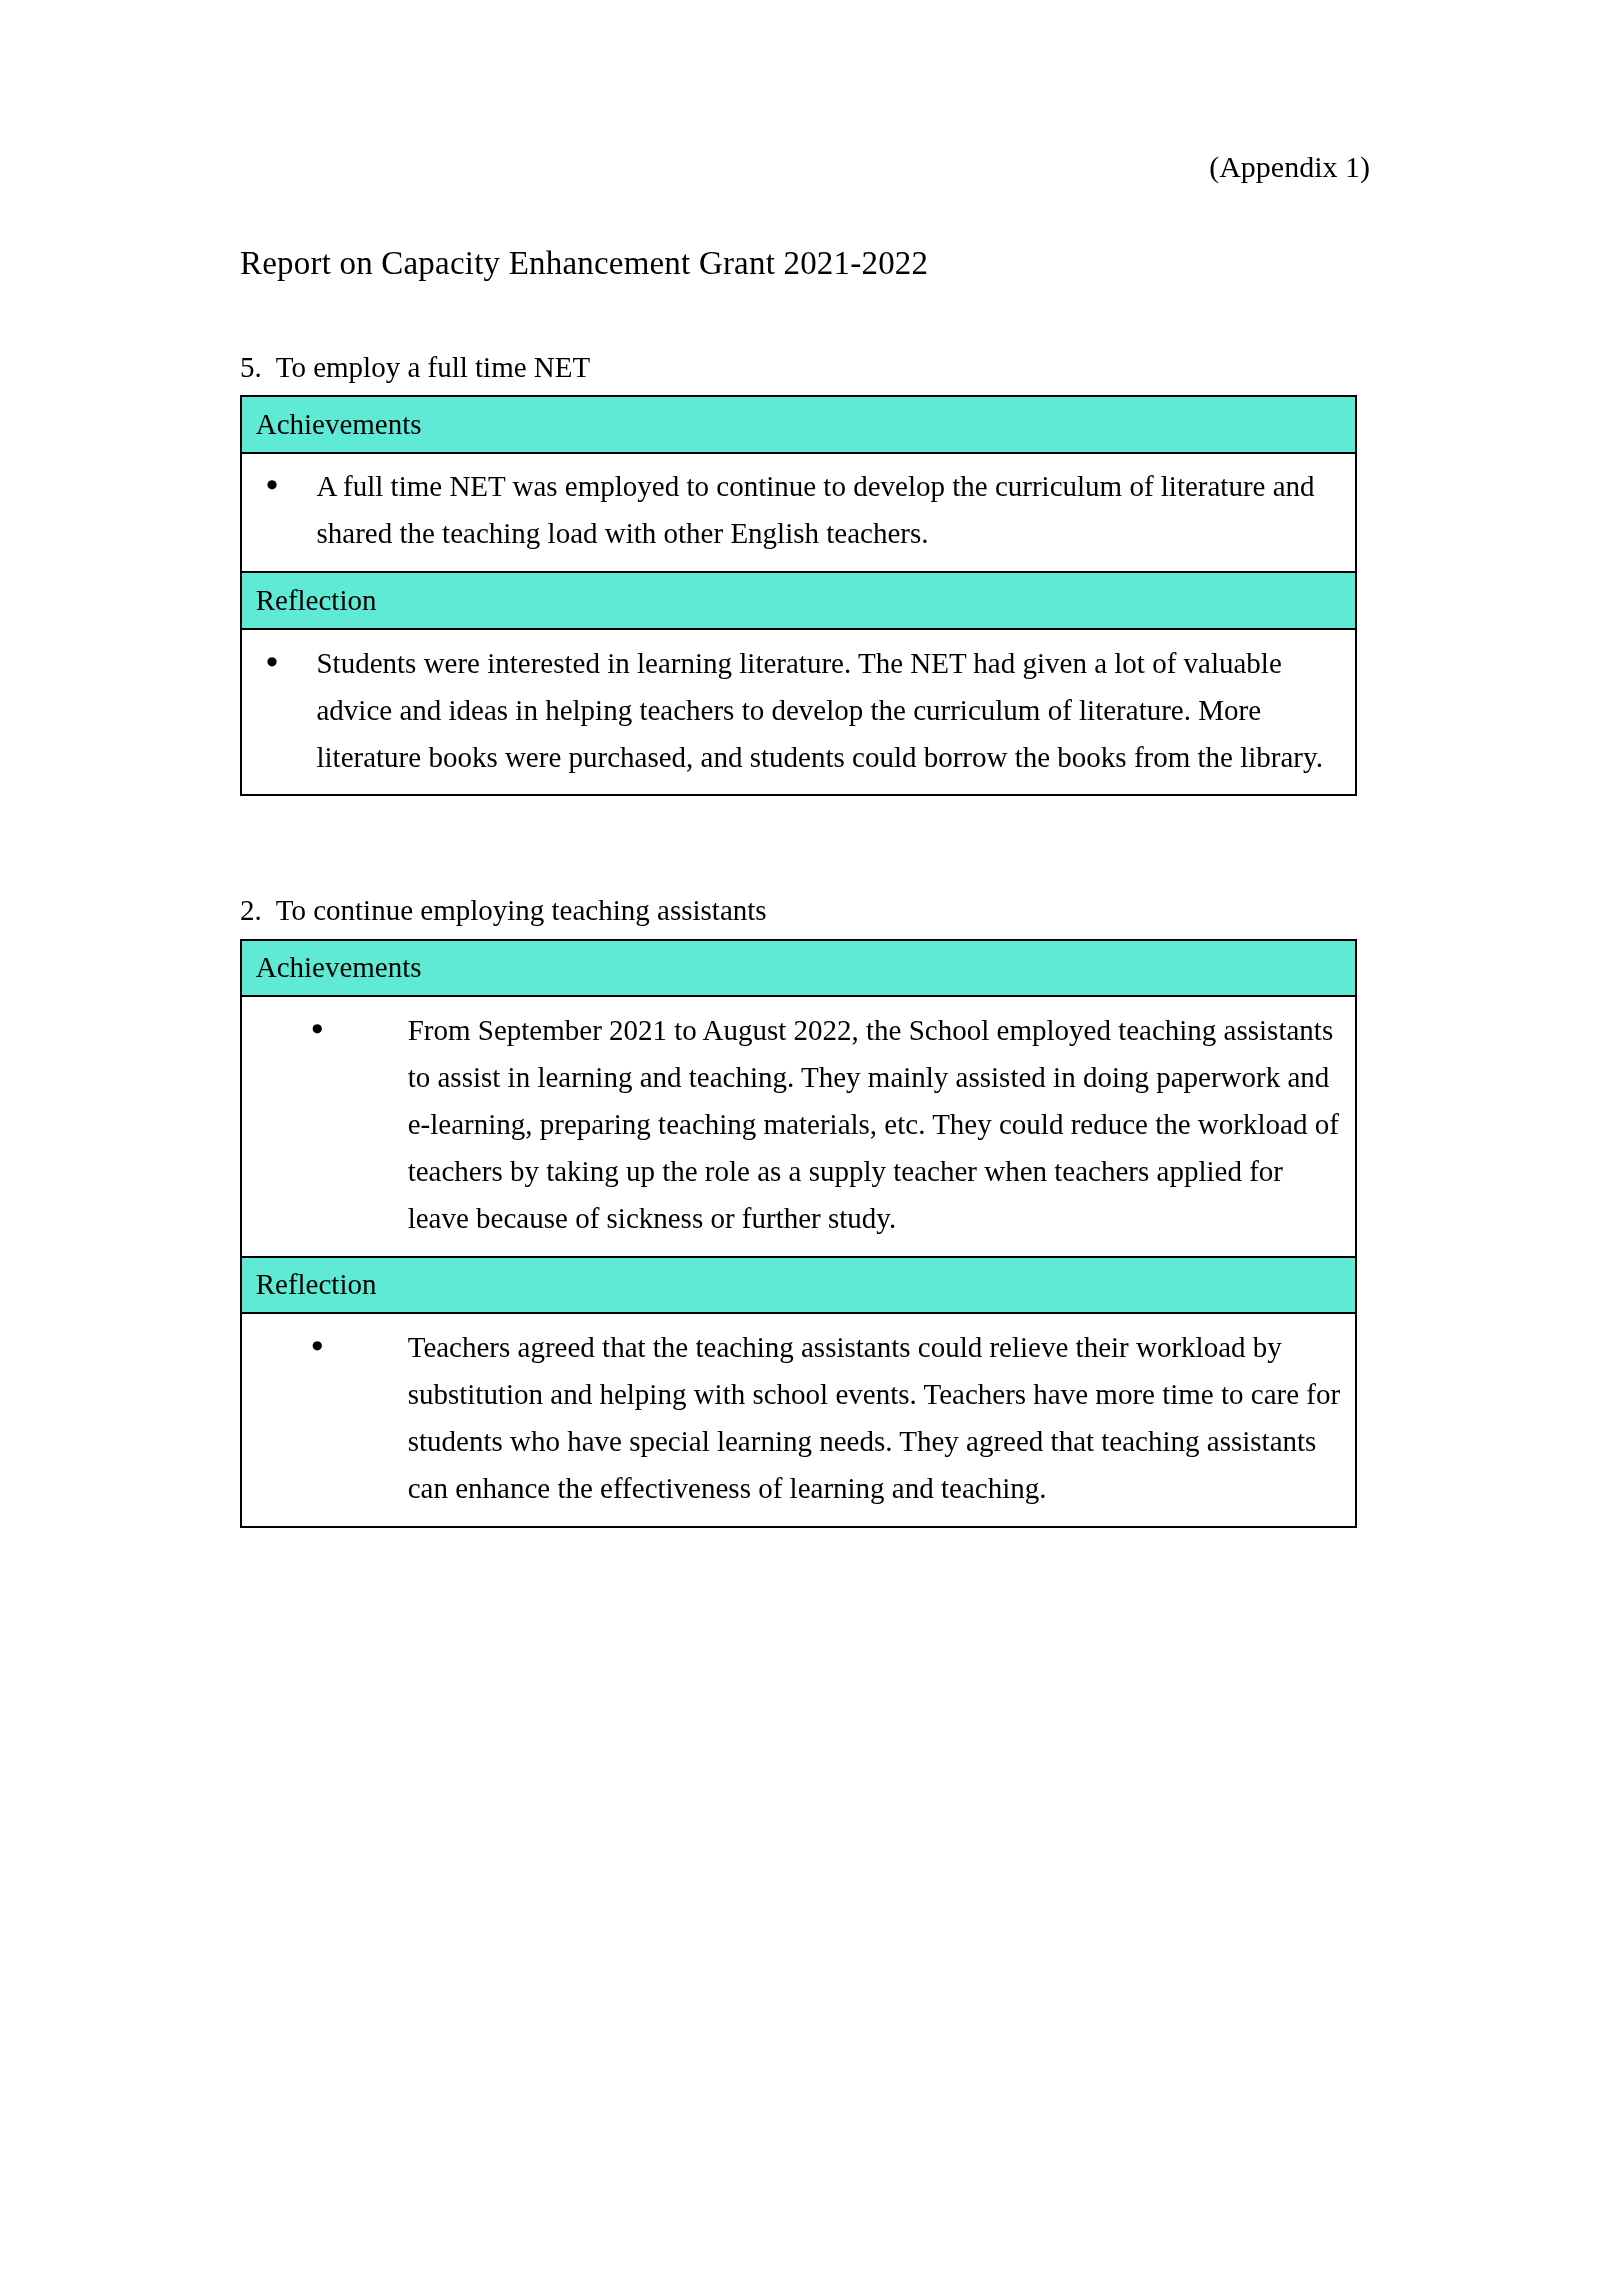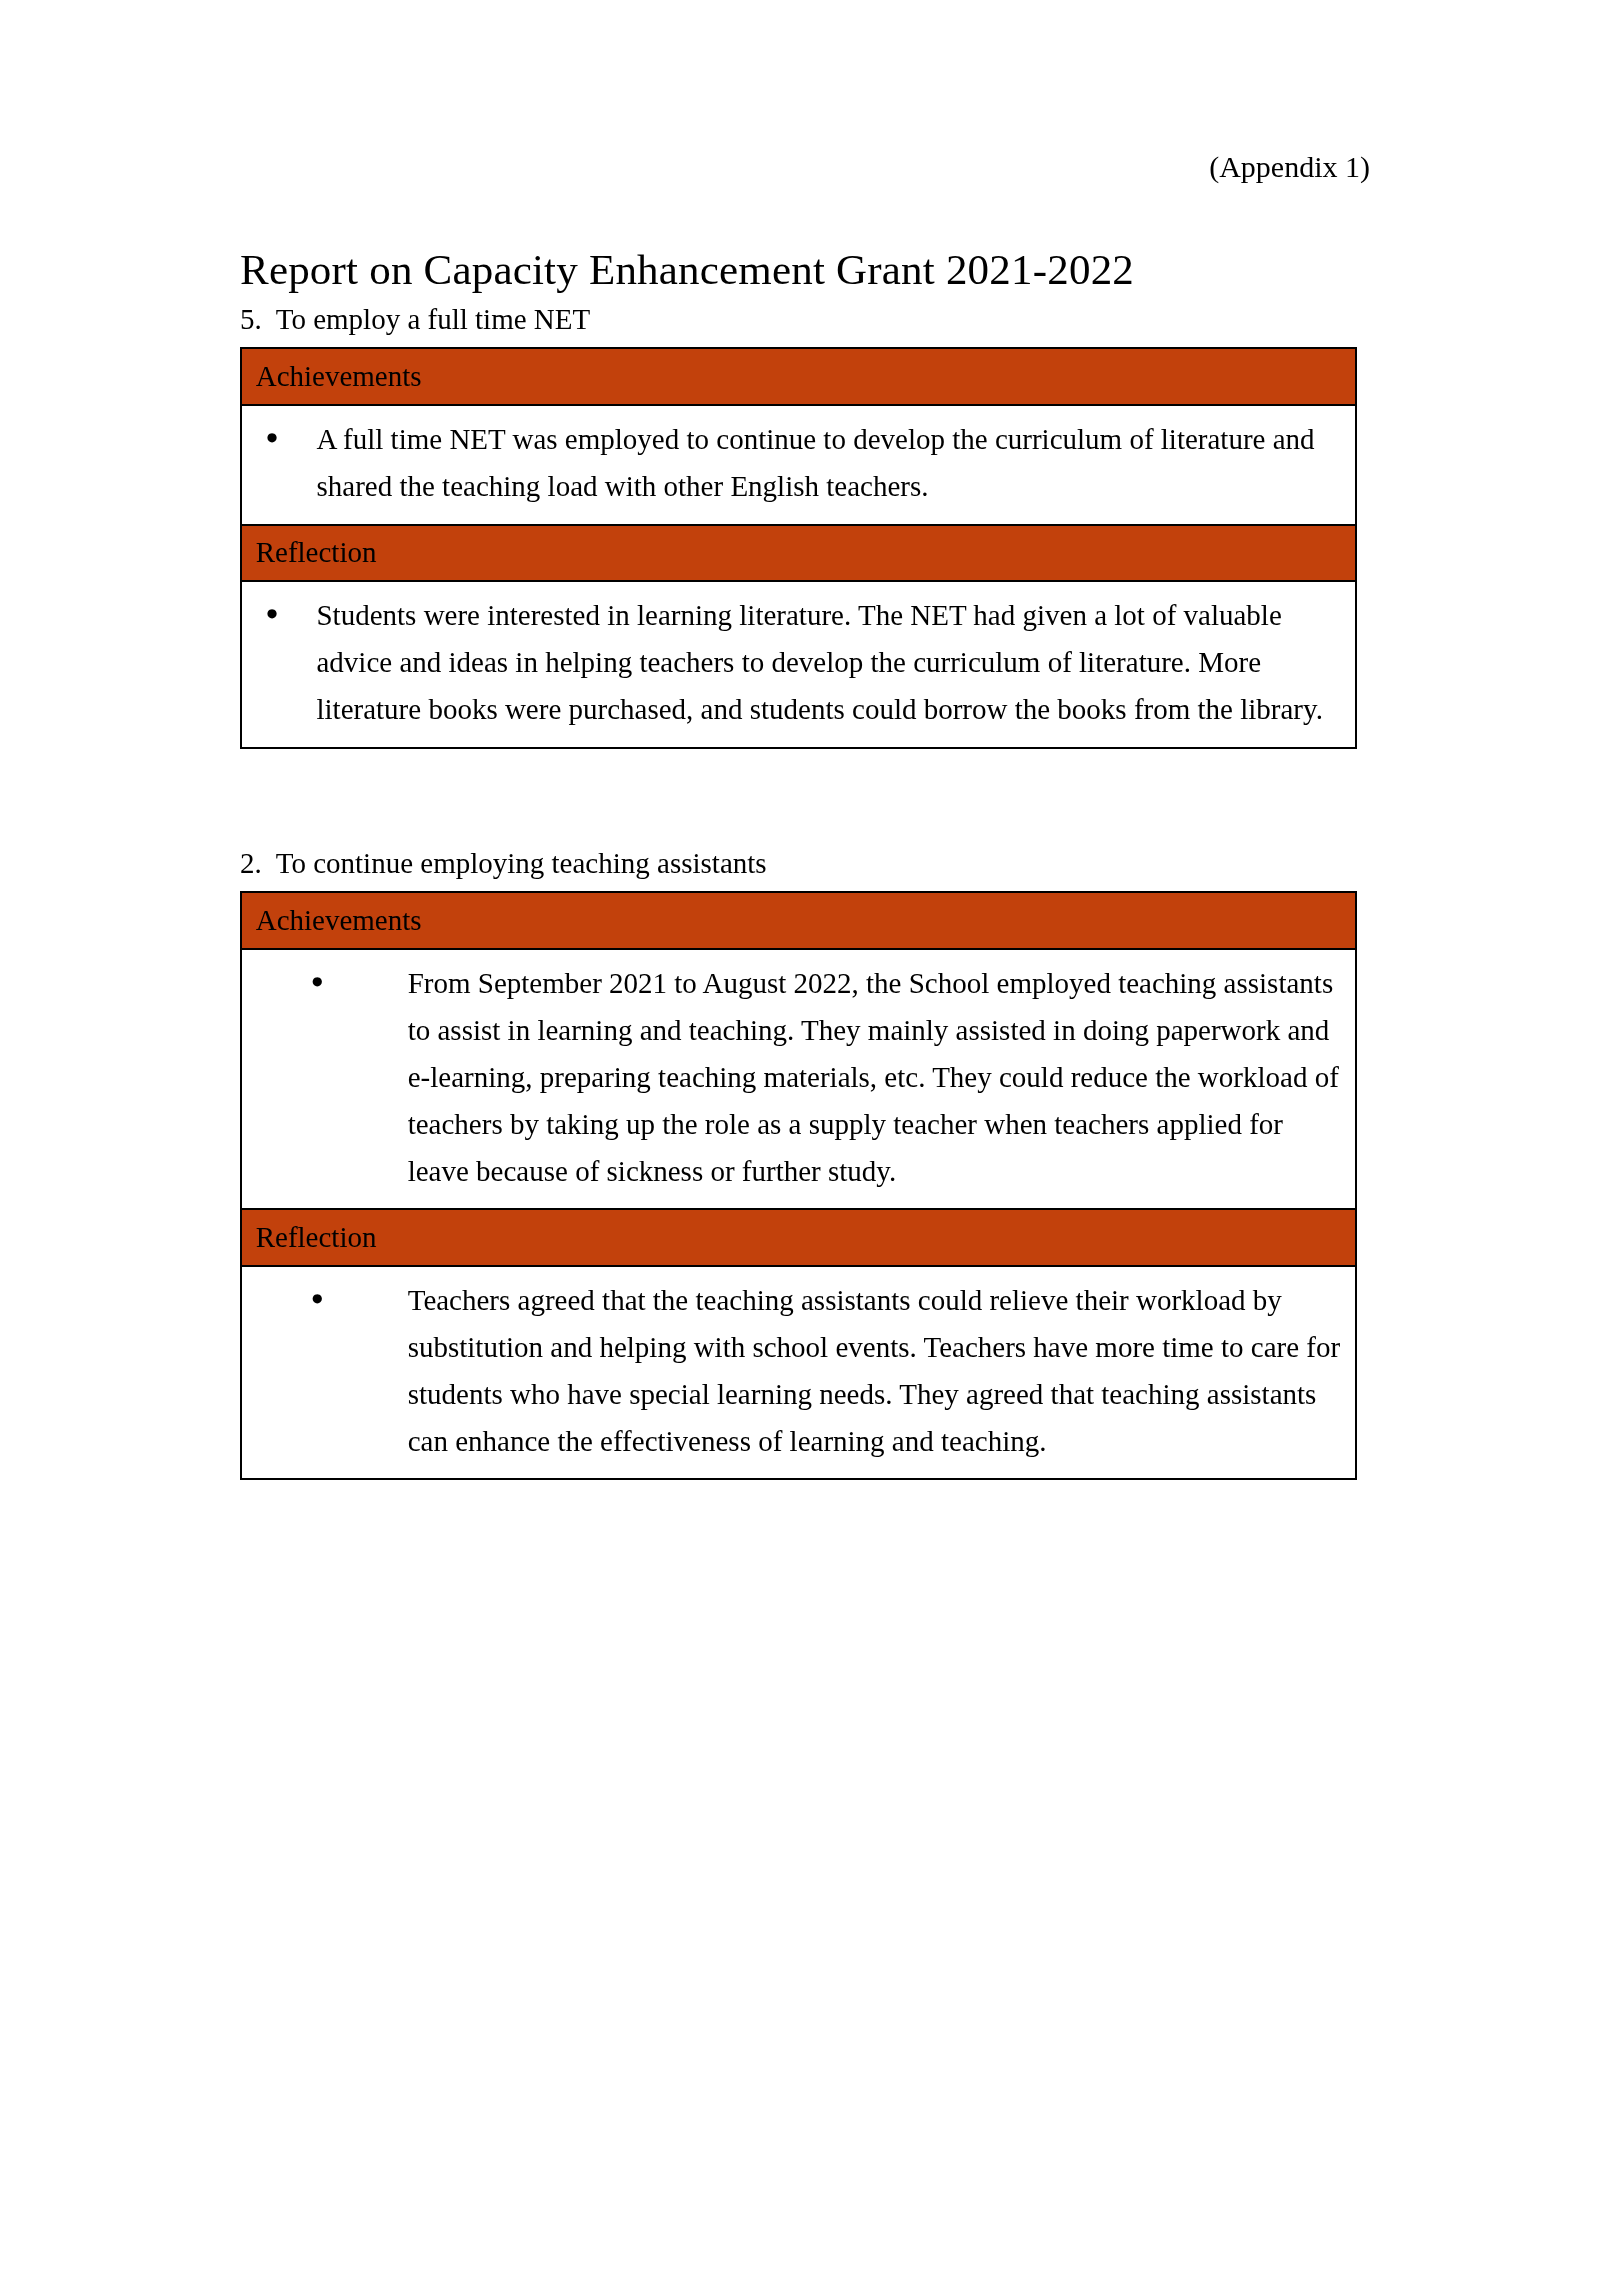--- a/index.html
+++ b/index.html
@@ -21,22 +21,23 @@
     padding: 147px 211px 0 240px;
   }
   .appendix-line {
     text-align: right;
     font-size: 30px;
     line-height: 1.3;
     padding-right: 39px;
     margin-bottom: 55px;
   }
   .doc-title {
-    font-size: 43px;
+    font-size: 33px;
     line-height: 1.35;
+    margin-bottom: 61px;
     letter-spacing: 0.2px;
   }
   .lead {
     font-size: 33px;
     line-height: 1.55;
     margin-bottom: 55px;
   }
   .lead .small-lead {
     font-size: 27.4px;
   }
@@ -50,21 +51,21 @@
     border-collapse: collapse;
     width: 1117px;
     table-layout: fixed;
     margin-bottom: 94px;
   }
   table.grant-table td {
     border: 2px solid #000000;
     vertical-align: top;
   }
   td.hdr {
-    background: #c2410c;
+    background: #5eead4;
     font-size: 29px;
     line-height: 1.35;
     padding: 7.8px 0 7.8px 13.7px;
   }
   td.body-cell {
     padding: 9.8px 11.8px 13.7px 11.8px;
     font-size: 29px;
     line-height: 1.62;
   }
   .bullet-row {

